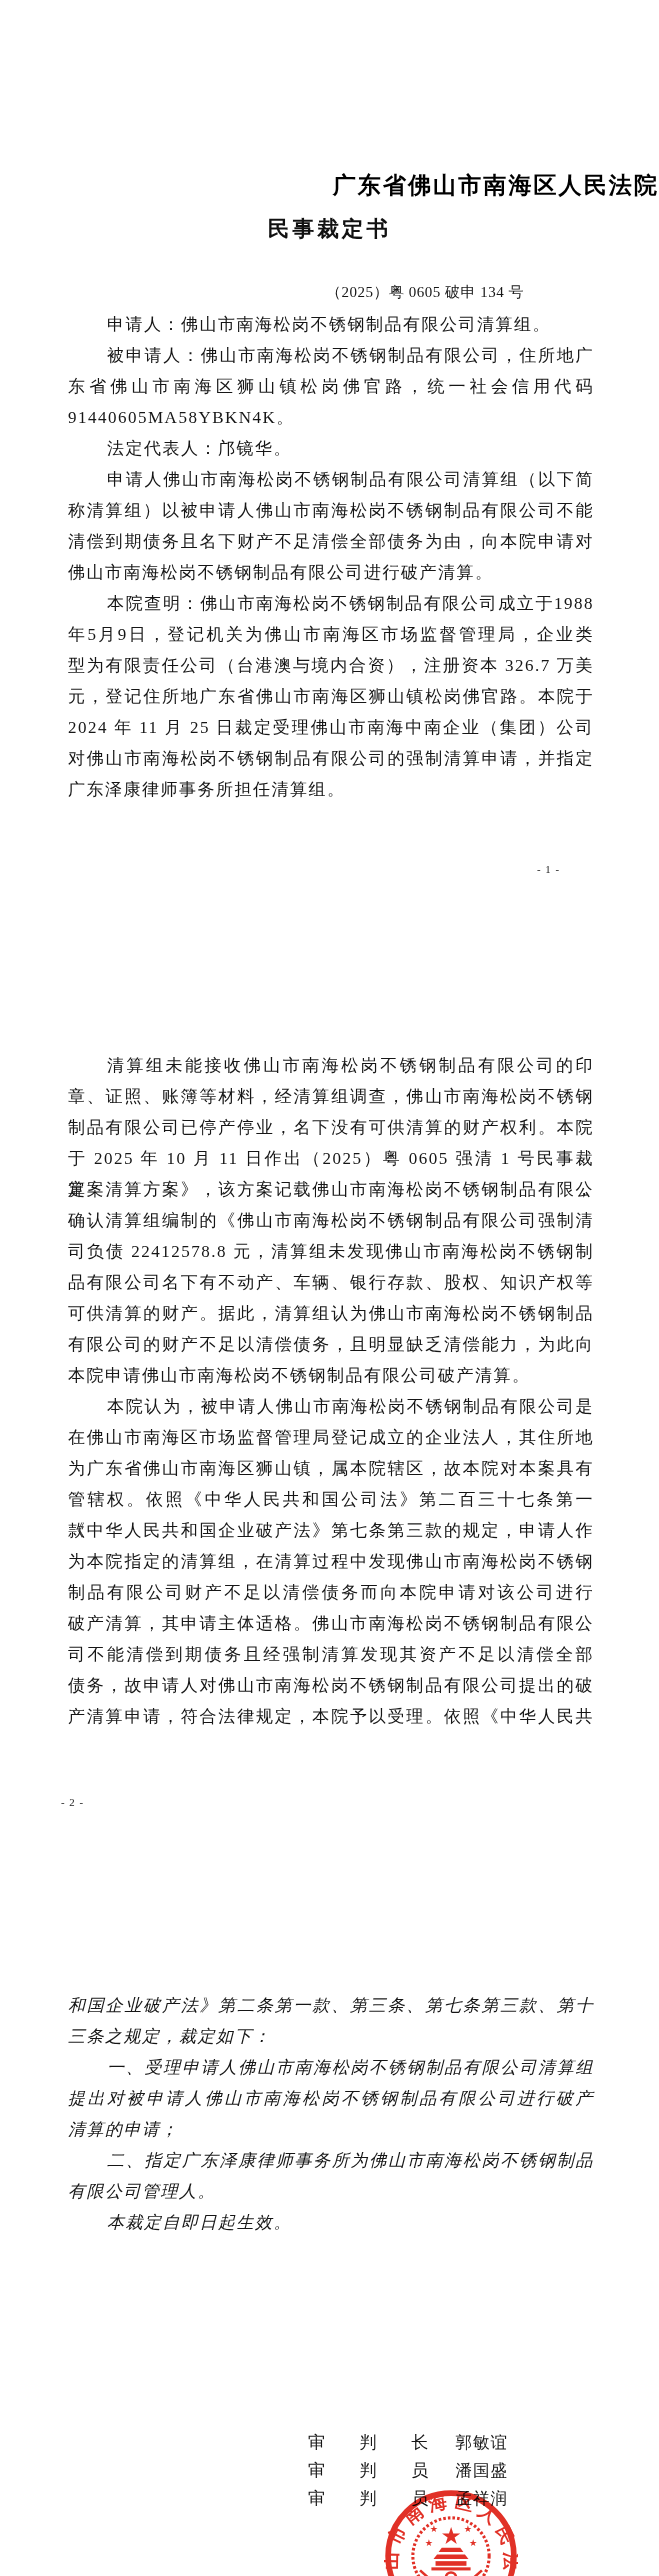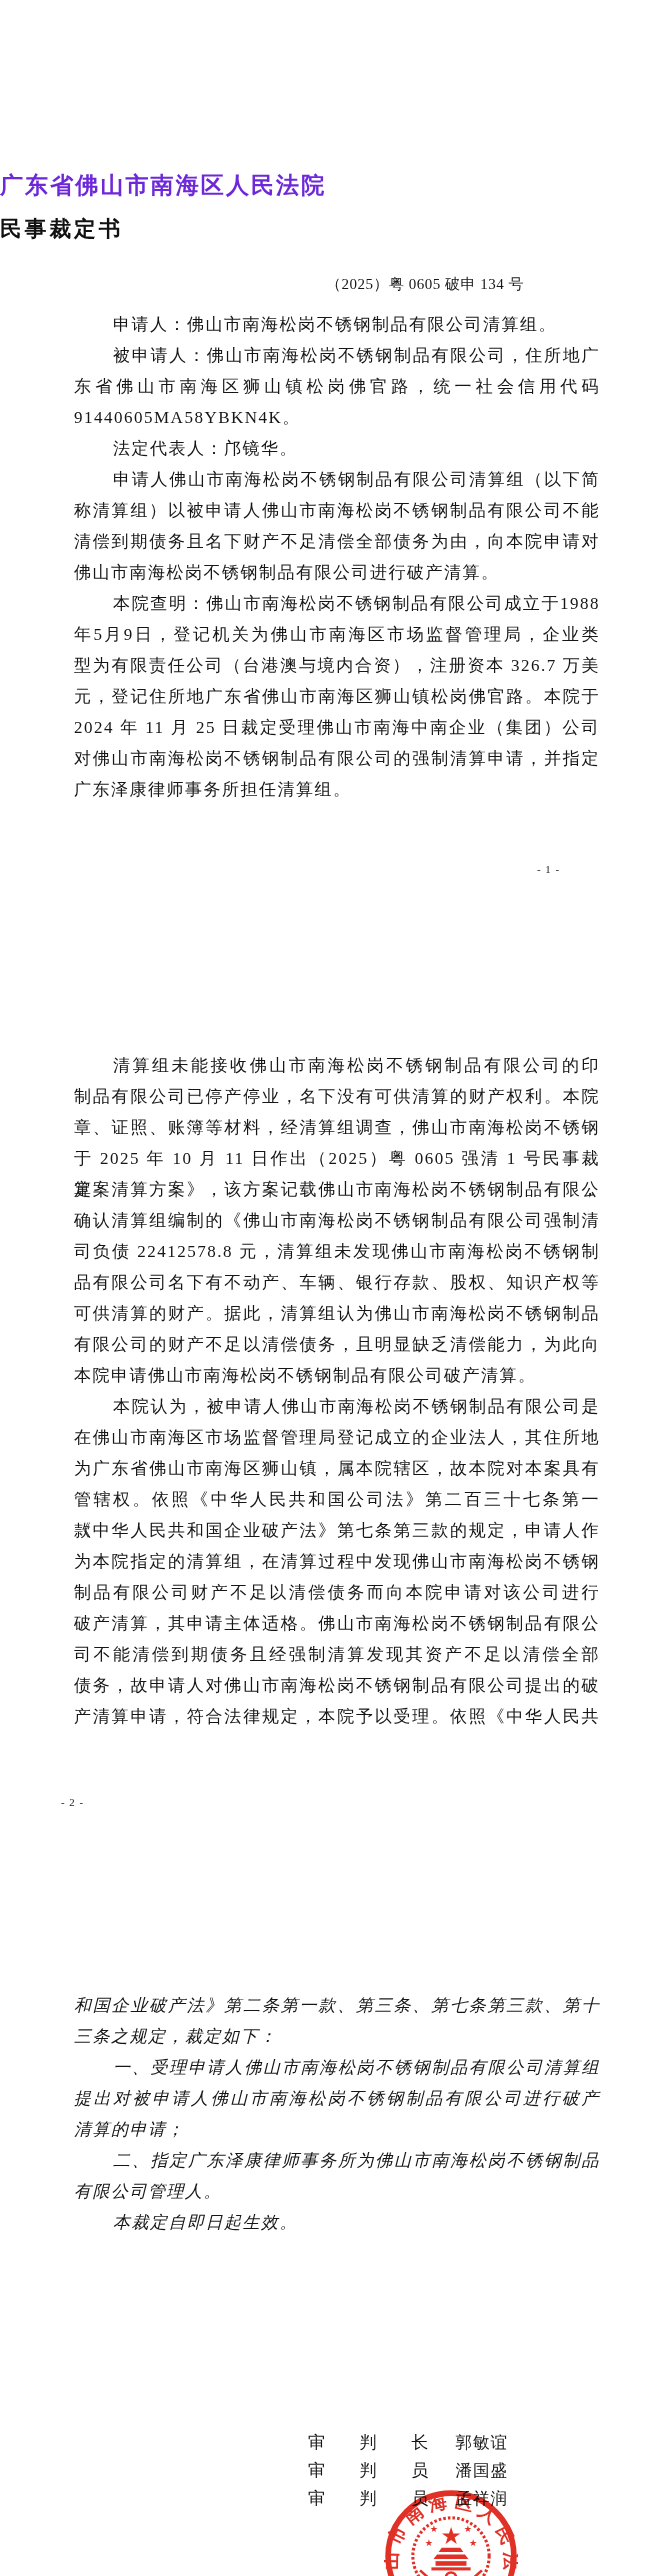--- a/index.html
+++ b/index.html
@@ -4,32 +4,32 @@
 <style>
   html,body{margin:0;padding:0;}
   body{
     width:659px;height:2798px;position:relative;background:#ffffff;
     font-family:"Liberation Serif","DejaVu Serif",serif;color:#161616;
   }
   .document{position:absolute;left:0;top:0;width:659px;height:2798px;overflow:hidden;}
 
   .court-title{
     position:absolute;left:0;top:172px;width:659px;height:28px;line-height:28px;
-    text-align:left;font-size:23px;font-weight:bold;letter-spacing:2.1px;color:#6d28d9;
+    text-align:right;font-size:23px;font-weight:bold;letter-spacing:2.1px;color:#000000;
   }
   .doc-title{
     position:absolute;left:0;top:216px;width:659px;height:27px;line-height:27px;
-    text-align:left;font-size:21.6px;font-weight:bold;letter-spacing:3.1px;color:#111;
+    text-align:center;font-size:21.6px;font-weight:bold;letter-spacing:3.1px;color:#111;
   }
   .case-number{
-    position:absolute;left:326px;top:271px;height:27px;line-height:27px;
+    position:absolute;left:326px;top:279px;height:27px;line-height:27px;
     font-size:15px;letter-spacing:0.5px;white-space:nowrap;
   }
 
-  .body-lines{position:absolute;left:74px;width:526px;}
+  .body-lines{position:absolute;left:68px;width:526px;}
   .lines-p1{top:309px;}
   .lines-p2{top:1050px;}
   .lines-p3{top:1990px;font-style:italic;}
   .doc-line{
     height:31px;line-height:31px;font-size:17px;letter-spacing:1.5px;
     white-space:nowrap;color:#161616;
   }
   .doc-line.full{white-space:normal;text-align:justify;text-align-last:justify;}
   .doc-line.indent{padding-left:39px;}
 
@@ -73,22 +73,22 @@
       <div class="doc-line full">型为有限责任公司（台港澳与境内合资），注册资本 326.7 万美</div>
       <div class="doc-line full">元，登记住所地广东省佛山市南海区狮山镇松岗佛官路。本院于</div>
       <div class="doc-line full">2024 年 11 月 25 日裁定受理佛山市南海中南企业（集团）公司</div>
       <div class="doc-line full">对佛山市南海松岗不锈钢制品有限公司的强制清算申请，并指定</div>
       <div class="doc-line">广东泽康律师事务所担任清算组。</div>
     </div>
   <span class="page-number pn-1">- 1 -</span>
 
   <div class="body-lines lines-p2">
       <div class="doc-line indent full">清算组未能接收佛山市南海松岗不锈钢制品有限公司的印</div>
+      <div class="doc-line full">章、证照、账簿等材料，经清算组调查，佛山市南海松岗不锈钢</div>
       <div class="doc-line full">制品有限公司已停产停业，名下没有可供清算的财产权利。本院</div>
-      <div class="doc-line full">章、证照、账簿等材料，经清算组调查，佛山市南海松岗不锈钢</div>
       <div class="doc-line full">于 2025 年 10 月 11 日作出（2025）粤 0605 强清 1 号民事裁定，</div>
       <div class="doc-line full">算案清算方案》，该方案记载佛山市南海松岗不锈钢制品有限公</div>
       <div class="doc-line full">确认清算组编制的《佛山市南海松岗不锈钢制品有限公司强制清</div>
       <div class="doc-line full">司负债 22412578.8 元，清算组未发现佛山市南海松岗不锈钢制</div>
       <div class="doc-line full">品有限公司名下有不动产、车辆、银行存款、股权、知识产权等</div>
       <div class="doc-line full">可供清算的财产。据此，清算组认为佛山市南海松岗不锈钢制品</div>
       <div class="doc-line full">有限公司的财产不足以清偿债务，且明显缺乏清偿能力，为此向</div>
       <div class="doc-line">本院申请佛山市南海松岗不锈钢制品有限公司破产清算。</div>
       <div class="doc-line indent full">本院认为，被申请人佛山市南海松岗不锈钢制品有限公司是</div>
       <div class="doc-line full">在佛山市南海区市场监督管理局登记成立的企业法人，其住所地</div>

